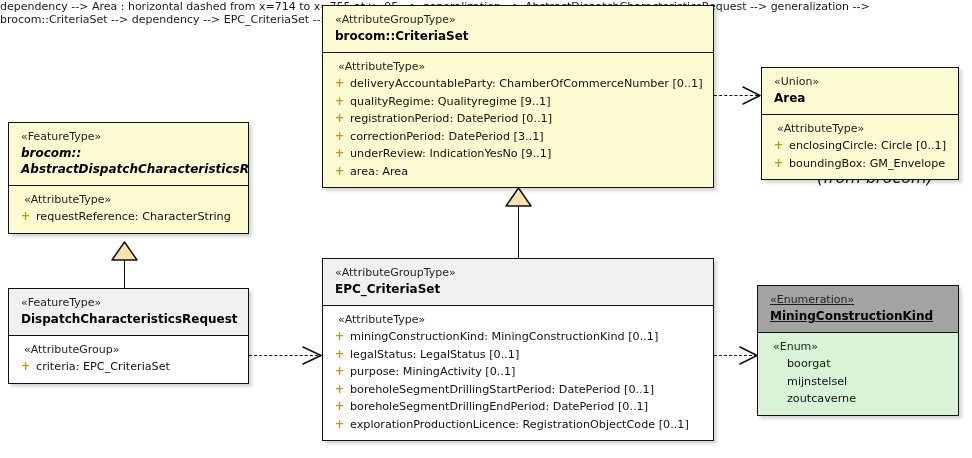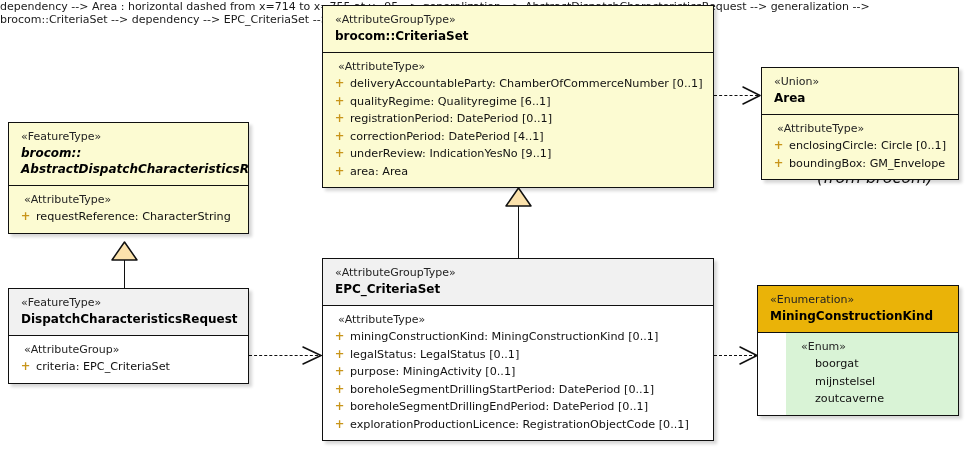--- a/index.html
+++ b/index.html
@@ -92,22 +92,22 @@
     padding-left: 23px;
     font-size: 11.2px;
     color: #111;
   }
 
   
   .theme-yellow .hdr { background: #fcfbd2; }
   .theme-yellow .body { background: #fcfbd2; }
   .theme-white  .hdr { background: #f1f1f1; }
   .theme-white  .body { background: #ffffff; }
-  .theme-green  .hdr { background: #eab308; }
-  .theme-green  .body { background: #d9f3d6; margin-left: 28px; }
+  .theme-green  .hdr { background: #a3a3a3; text-decoration: underline; }
+  .theme-green  .body { background: #d9f3d6; }
 
   
   #cls-criteriaset       { left: 322px; top: 5px;   width: 392px; }
   #cls-area              { left: 761px; top: 38px;  width: 198px; margin-top: 29px; }
   #cls-abstract-dispatch { left: 8px;   top: 122px; width: 241px; }
   #cls-dispatch          { left: 8px;   top: 288px; width: 241px; }
   #cls-epc-criteriaset   { left: 322px; top: 258px; width: 392px; }
   #cls-mining-kind       { left: 757px; top: 285px; width: 202px; }
 
   
@@ -193,29 +193,29 @@
     </div>
     <div class="sep"></div>
     <div class="body">
       <span class="group-stereo">«AttributeType»</span>
       <div class="attr-row">
         <span class="vis">+</span>
         <span class="sig">deliveryAccountableParty: ChamberOfCommerceNumber [0..1]</span>
       </div>
       <div class="attr-row">
         <span class="vis">+</span>
-        <span class="sig">qualityRegime: Qualityregime [6..1]</span>
+        <span class="sig">qualityRegime: Qualityregime [9..1]</span>
       </div>
       <div class="attr-row">
         <span class="vis">+</span>
         <span class="sig">registrationPeriod: DatePeriod [0..1]</span>
       </div>
       <div class="attr-row">
         <span class="vis">+</span>
-        <span class="sig">correctionPeriod: DatePeriod [4..1]</span>
+        <span class="sig">correctionPeriod: DatePeriod [3..1]</span>
       </div>
       <div class="attr-row">
         <span class="vis">+</span>
         <span class="sig">underReview: IndicationYesNo [9..1]</span>
       </div>
       <div class="attr-row">
         <span class="vis">+</span>
         <span class="sig">area: Area</span>
       </div>
     </div>

